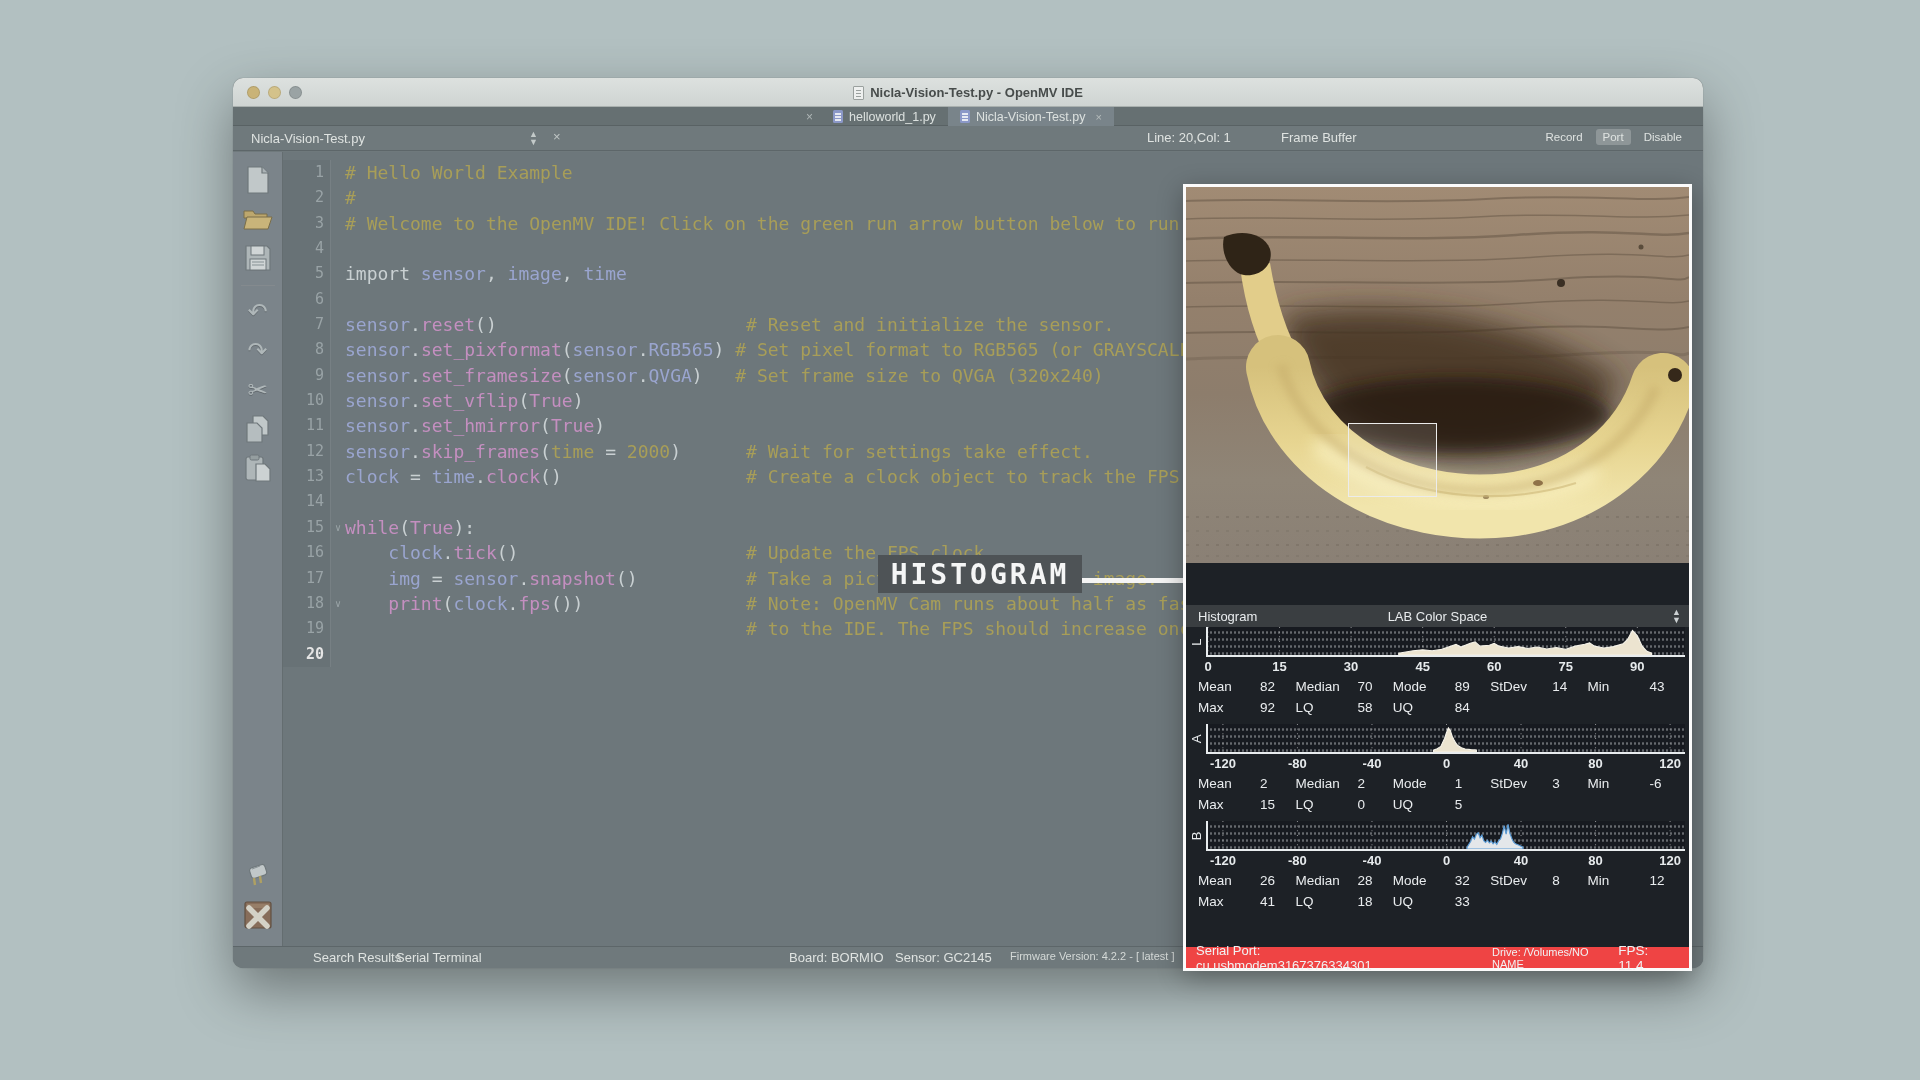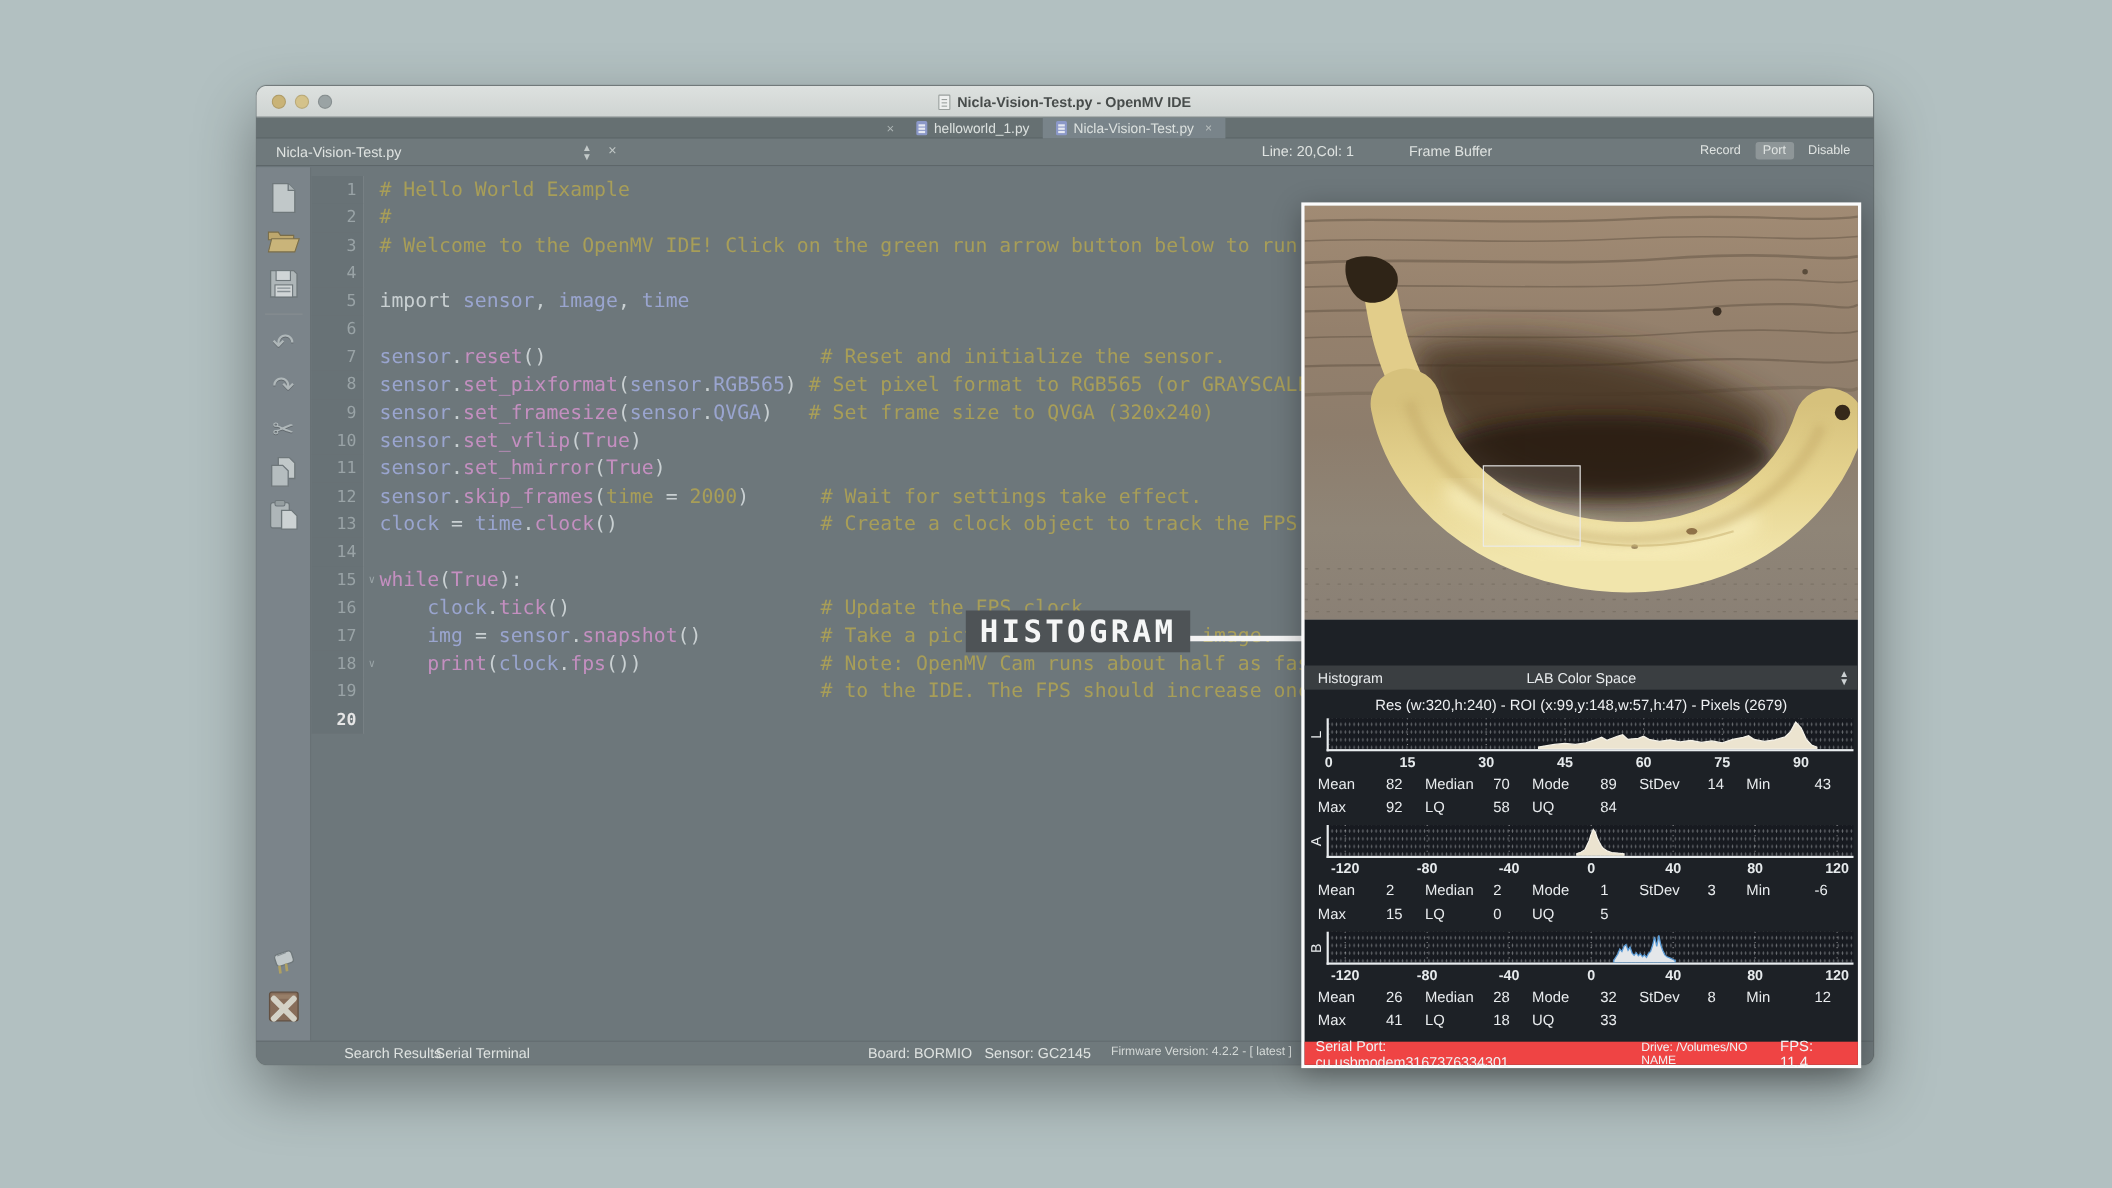--- a/index.html
+++ b/index.html
@@ -298,21 +298,20 @@
     <div class="roi-rect"></div>
   </div>
 
   <div class="fb-dark">
     <div class="fb-gap"></div>
     <div class="hist-header">
       <span class="hh-title">Histogram</span>
       <span class="hh-space">LAB Color Space</span>
       <span class="hh-arrows">▲<br>▼</span>
     </div>
-    <div class="res-line">Res (w:320,h:240) - ROI (x:99,y:148,w:57,h:47) - Pixels (2679)</div>
 
     <div class="channel-block">
       <div class="plot-row">
         <span class="ch-label">L</span>
         <div class="plot">
             <svg viewBox="0 0 476 30" preserveAspectRatio="none">
               <line x1="0" x2="0" y1="0" y2="30" class="gridline"></line>
               <line x1="71.39999999999999" x2="71.39999999999999" y1="0" y2="30" class="gridline"></line>
               <line x1="142.79999999999998" x2="142.79999999999998" y1="0" y2="30" class="gridline"></line>
               <line x1="214.20000000000002" x2="214.20000000000002" y1="0" y2="30" class="gridline"></line>

